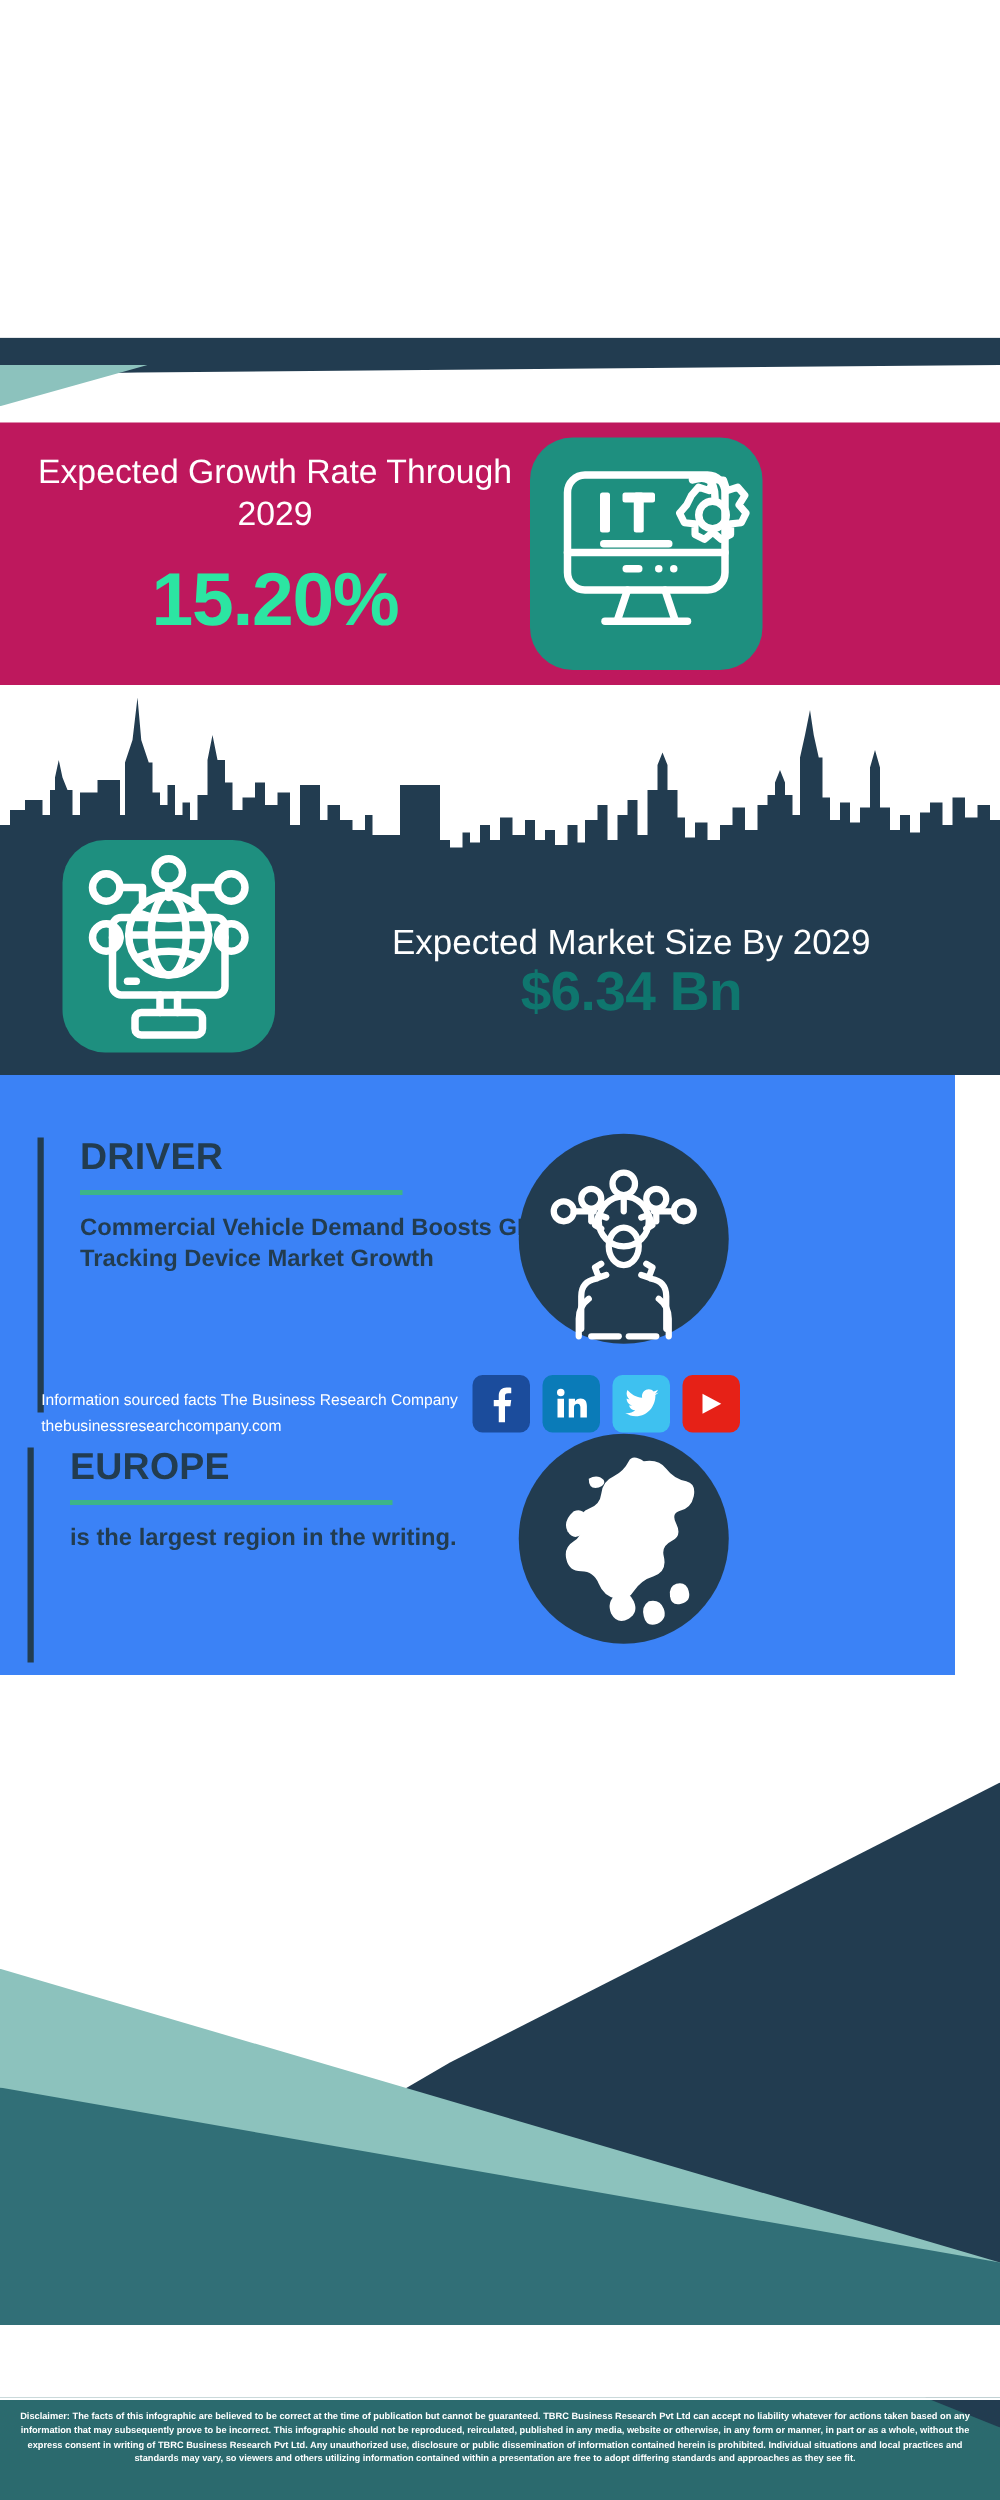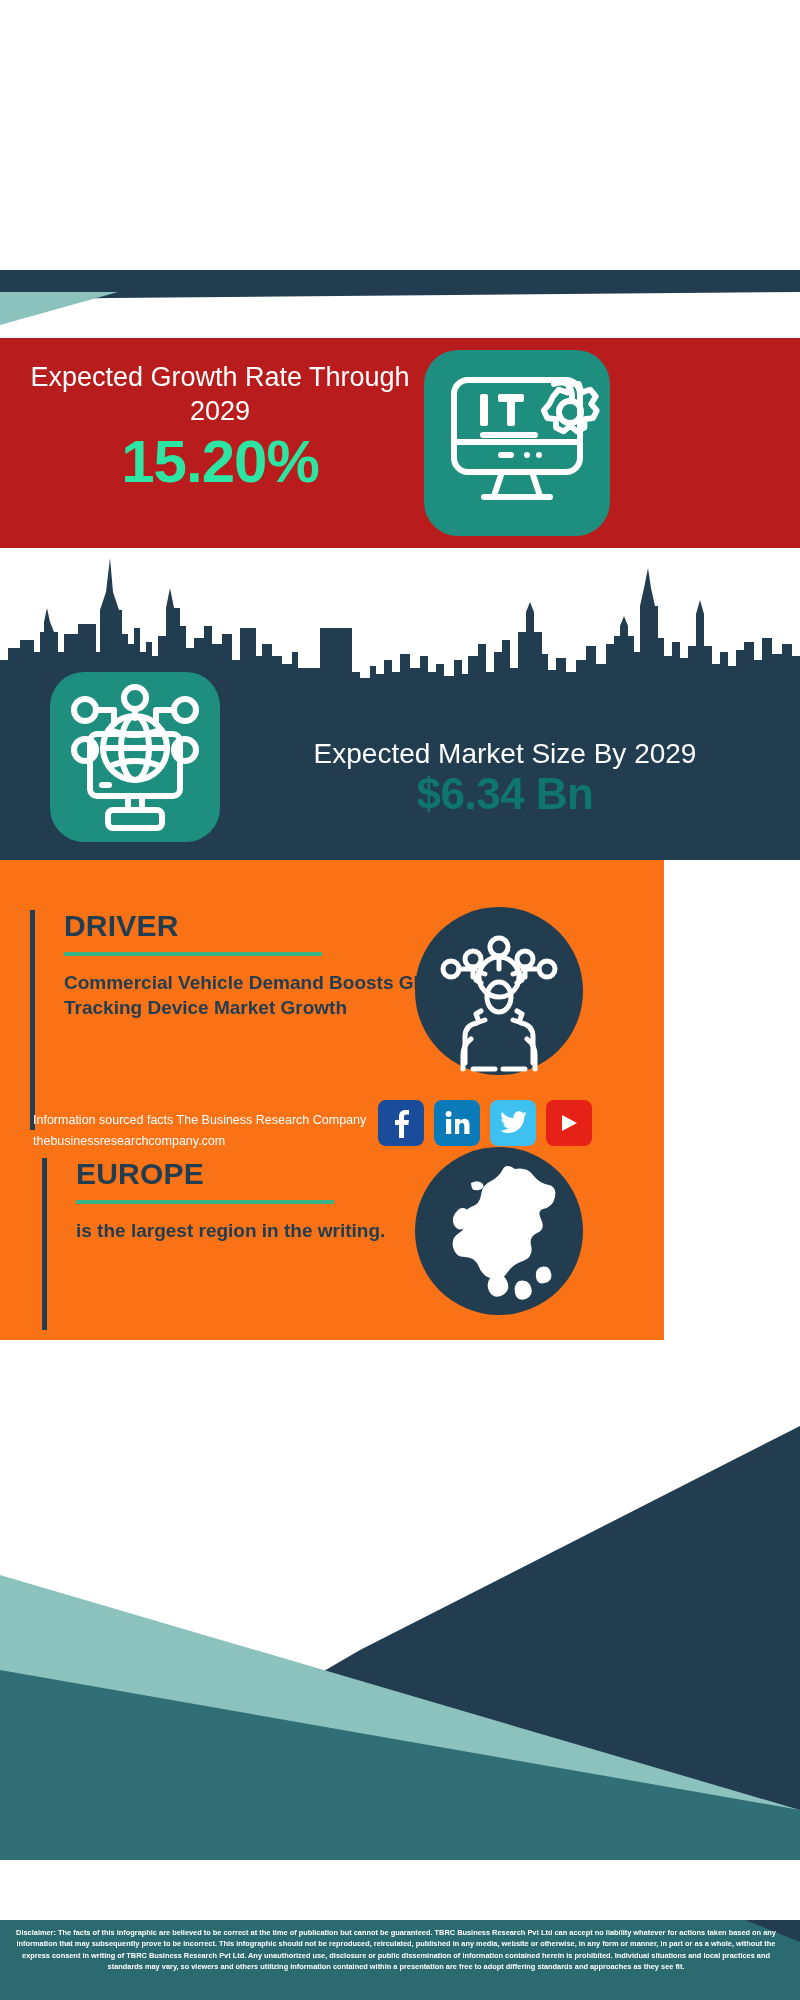--- a/index.html
+++ b/index.html
@@ -46,31 +46,31 @@
   }
   .break1 .teal-tri {
     position:absolute; left:0; top:0; width:200px; height:70px;
     background:#8cc2bd;
     clip-path: polygon(0 22px, 118px 22px, 0 55px);
   }
 
   
   .growth-band {
     position:absolute; left:0; top:338px; width:800px; height:246px;
-    background:#b91c1c;
+    background:#be185d;
   }
   .growth-text {
     position:absolute; left:30px; top:22px; width:380px;
     text-align:center;
     color:#ffffff;
     font-size:27px;
     line-height:1.26;
   }
   .growth-value {
-    position:absolute; left:30px; top:89px; width:380px;
+    position:absolute; left:30px; top:107px; width:380px;
     text-align:center;
     color:#2ce5a2;
     font-size:60px;
     font-weight:bold;
     letter-spacing:-1px;
   }
   .it-icon-box {
     position:absolute; left:424px; top:12px;
     width:186px; height:186px;
     background:#1e8f7f;
@@ -111,21 +111,21 @@
   .market-value {
     position:absolute; left:240px; top:83px; width:530px;
     text-align:center;
     color:#0f766e;
     font-size:44px;
     font-weight:bold;
     letter-spacing:-0.5px;
   }
 
   
-  .content { position:absolute; left:0; top:860px; width:664px; height:480px; background:#f97316; }
+  .content { position:absolute; left:0; top:860px; width:764px; height:480px; background:#3b82f6; }
 
   .card { position:absolute; }
   .card .bar {
     position:absolute; left:0; top:0;
     width:5px; height:100%;
     background:#223c50;
   }
   .card .body { position:absolute; left:34px; top:0; width:400px; }
   .card .title {
     color:#223c50;
@@ -326,21 +326,21 @@
           <ellipse cx="84" cy="90" rx="12" ry="15"></ellipse>
           <path d="M66 76 l-5 -3 l3 -8 l6 2 M102 76 l5 -3 l-3 -8 l-6 2 M66 104 l-5 3 l3 8 l6 -2 M102 104 l5 3 l-3 8 l-6 -2"></path>
           <path d="M62 116 q-12 2 -12 14 l0 26 M106 116 q12 2 12 14 l0 26"></path>
           <path d="M56 132 q-8 6 -8 16 l0 14 M112 132 q8 6 8 16 l0 14"></path>
           <line x1="58" y1="162" x2="80" y2="162"></line>
           <line x1="88" y1="162" x2="110" y2="162"></line>
         </g>
       </svg>
     </div>
 
-    <div class="card" style="left:42px; top:298px; width:420px; height:172px;">
+    <div class="card" style="left:22px; top:298px; width:420px; height:172px;">
       <div class="bar"></div>
       <div class="body">
         <div class="title">EUROPE</div>
         <div class="rule"></div>
         <div class="desc">is the largest region in the writing.</div>
       </div>
     </div>
 
     <div class="circle-icon" style="left:415px; top:287px;">
       <svg viewBox="0 0 168 168" width="168" height="168" aria-hidden="true">

